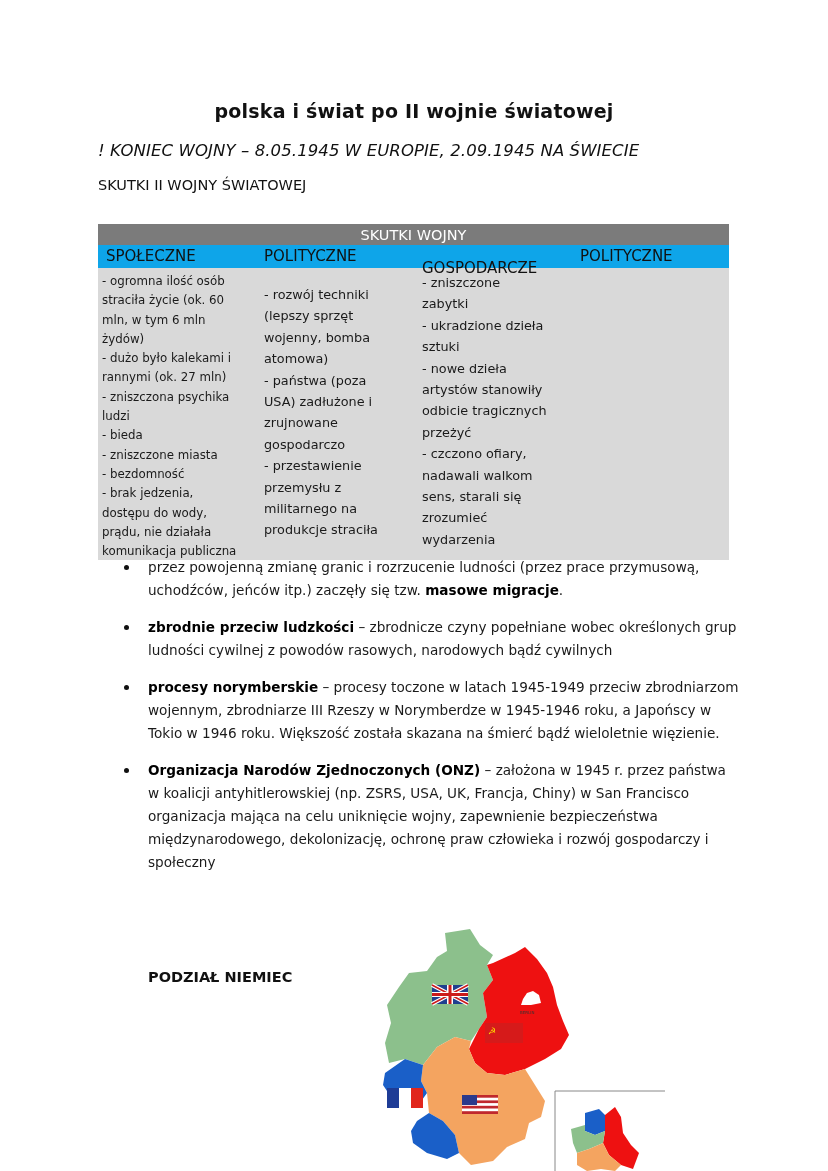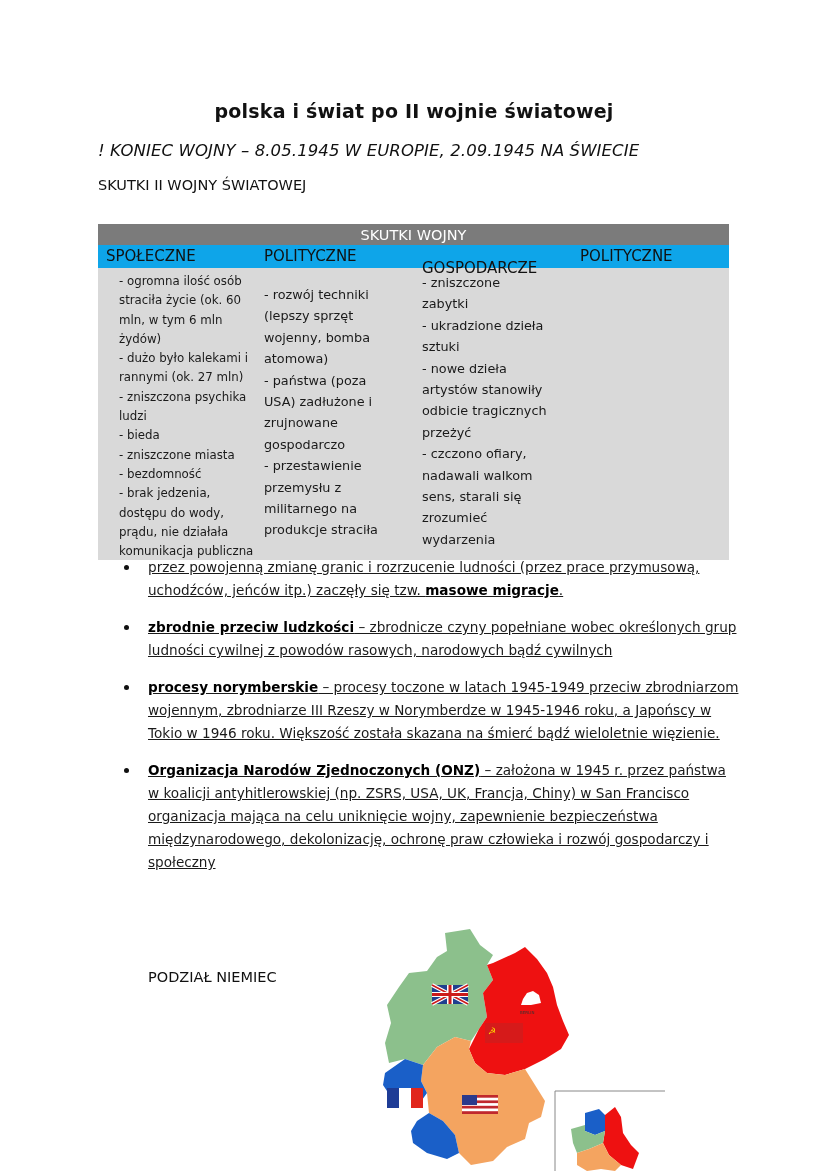--- a/index.html
+++ b/index.html
@@ -9,27 +9,27 @@
            font-size: 19px; font-weight: bold; letter-spacing: 0.2px; }
   .subtitle { position: absolute; left: 98px; top: 141px; font-size: 16.5px; font-style: italic;
               letter-spacing: 0.1px; }
   .section { position: absolute; left: 98px; top: 177px; font-size: 14.5px; }
   .tbl { position: absolute; left: 98px; top: 224px; width: 631px; }
   .tbl-head { background: #7b7b7b; color: #fff; text-align: center; font-size: 14.5px; height: 21px; line-height: 22px; }
   .tbl-cols { display: flex; background: #0ea5e9; height: 23px; }
   .tbl-cols div { font-size: 15px; line-height: 23px; padding-left: 8px; box-sizing: border-box; color:#111; }
   .tbl-body { display: flex; background: #d9d9d9; height: 292px; }
   .tbl-body .col { box-sizing: border-box; padding: 4px 0 0 8px; font-size: 12.8px; line-height: 21.4px; color: #1a1a1a; }
-  .tbl-body .col.c1 { font-size: 11.8px; line-height: 19.3px; padding-left: 21px; }
+  .tbl-body .col.c1 { font-size: 11.8px; line-height: 19.3px; padding-left: 4px; }
   .c1 { width: 158px; } .c2 { width: 158px; } .c3 { width: 158px; margin-top: 12px; } .c4 { width: 157px; }
   .bullets { position: absolute; left: 120px; top: 556px; width: 620px; margin: 0; padding: 0; list-style: none; }
-  .bullets li { position: relative; padding-left: 28px; font-size: 13.6px; line-height: 23px; margin-bottom: 14px; color: #1a1a1a; text-decoration: underline; }
+  .bullets li { position: relative; padding-left: 28px; font-size: 13.6px; line-height: 23px; margin-bottom: 14px; color: #1a1a1a; }
   .bullets li .dot { position: absolute; left: 4px; top: 9px; width: 5px; height: 5px; border-radius: 50%; background: #111; }
   .bullets b { color: #000; }
-  .zones-label { position: absolute; left: 148px; top: 966px; font-size: 14.5px; font-weight: normal; line-height: 23px; }
+  .zones-label { position: absolute; left: 148px; top: 966px; font-size: 14.5px; font-weight: bold; line-height: 23px; }
   .map { position: absolute; left: 375px; top: 925px; }
 </style>
 </head>
 <body>
 
 <div class="title">polska i świat po II wojnie światowej</div>
 <div class="subtitle">! KONIEC WOJNY – 8.05.1945 W EUROPIE, 2.09.1945 NA ŚWIECIE</div>
 <div class="section">SKUTKI II WOJNY ŚWIATOWEJ</div>
 
 <div class="tbl">

